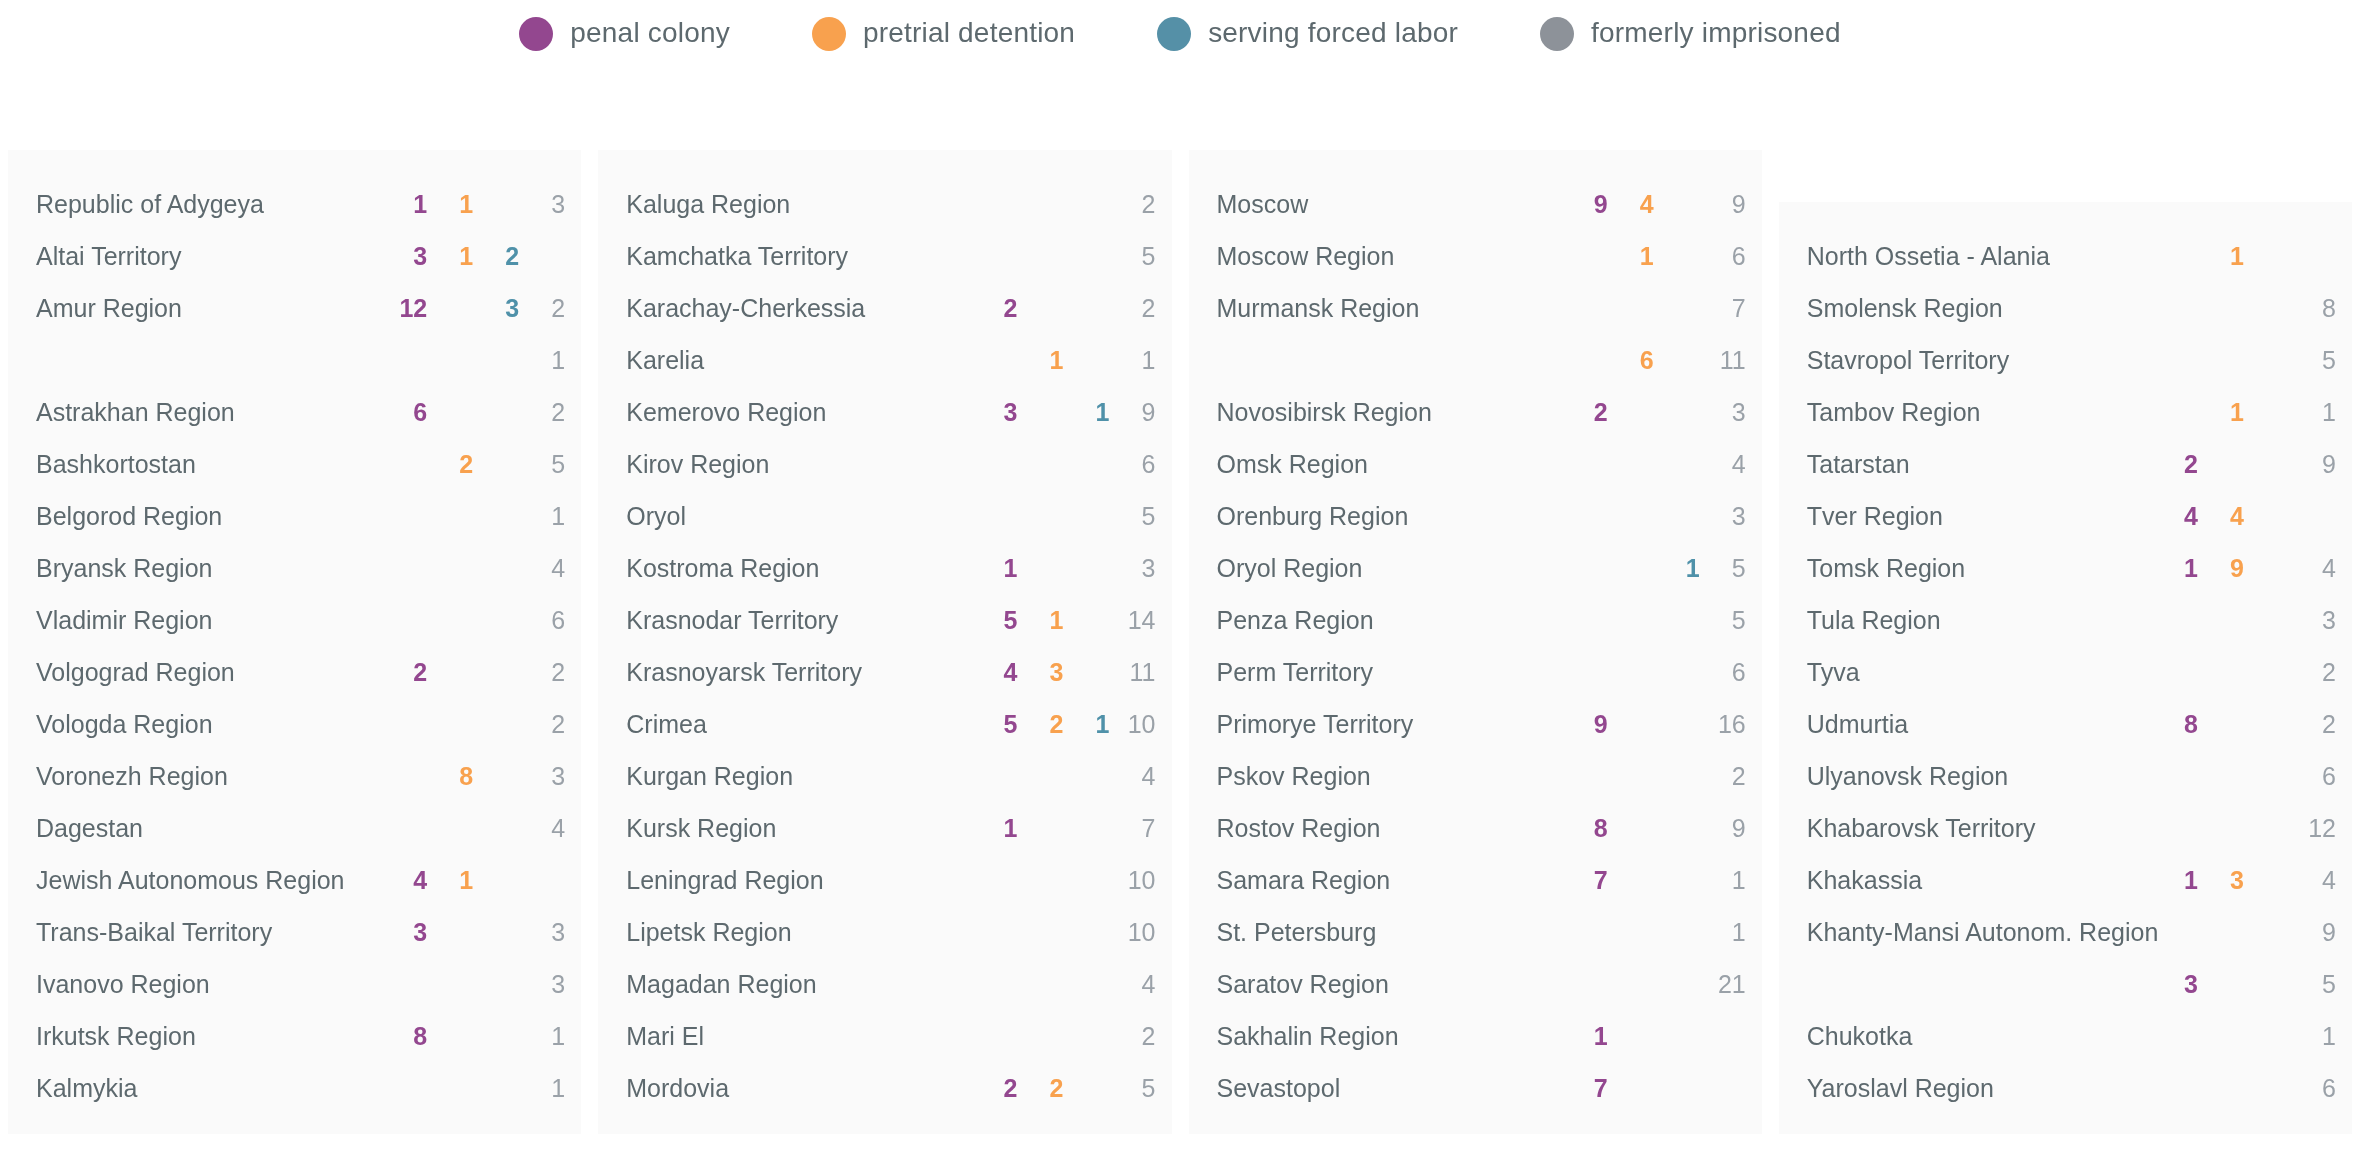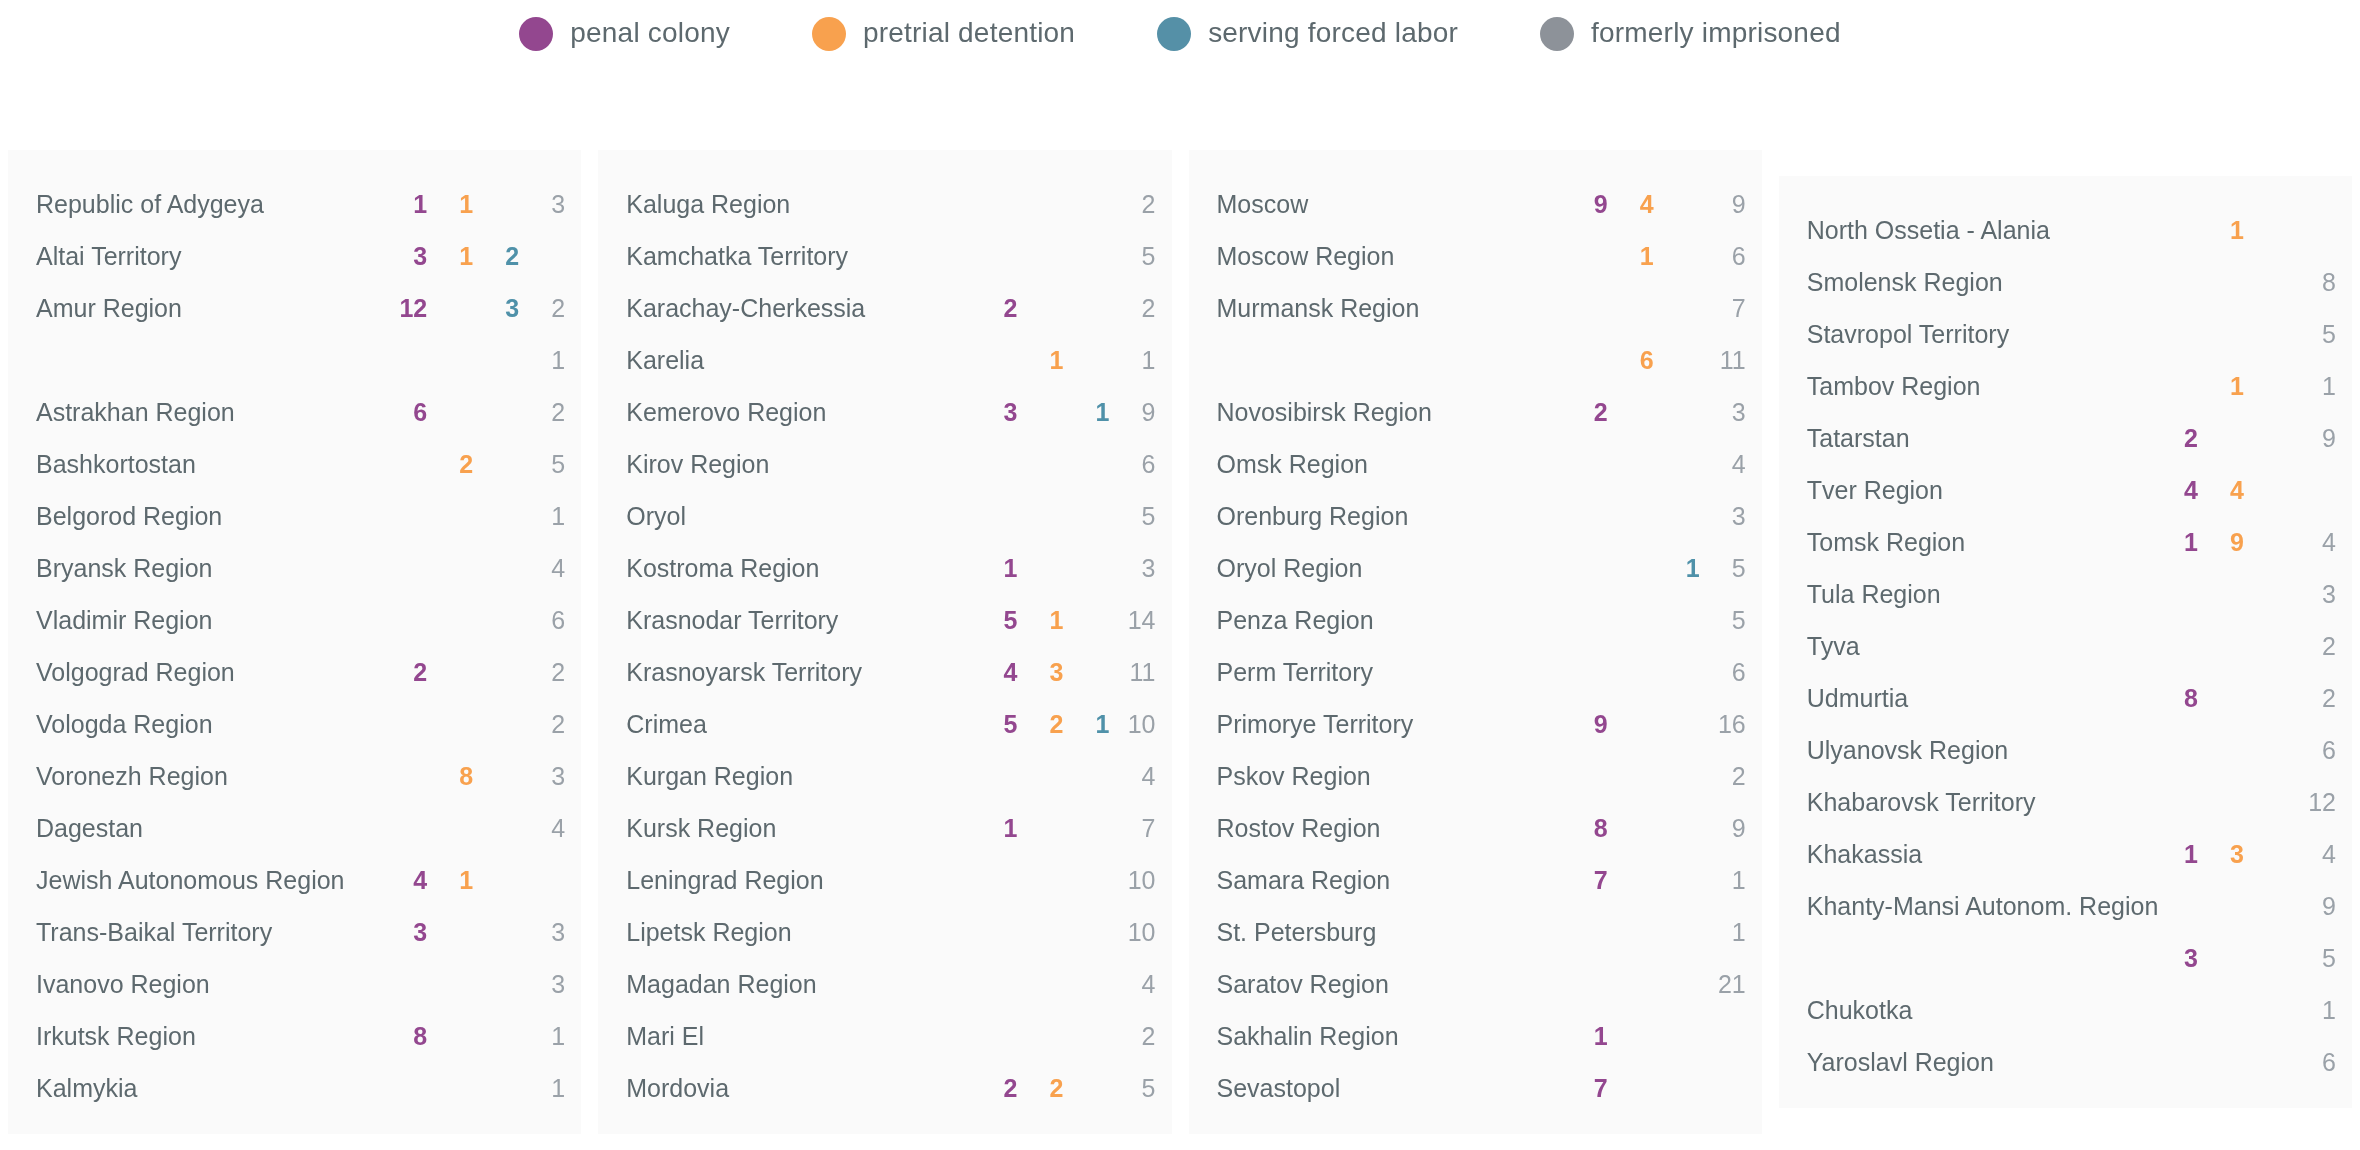--- a/index.html
+++ b/index.html
@@ -10,21 +10,21 @@
   }
   .legend{
     display:flex;justify-content:center;align-items:center;
     gap:82px;height:64px;margin-top:2px;
   }
   .legend-item{display:flex;align-items:flex-start;gap:17px;}
   .legend-dot{width:34px;height:34px;border-radius:50%;flex:0 0 auto;}
   .legend-label{font-size:28px;color:var(--c-text);letter-spacing:.2px;}
   .board{
     display:flex;gap:17px;padding:0 8px;margin-top:84px;
-    align-items:center;
+    align-items:flex-end;
   }
   .panel{
     flex:1 1 0;background:var(--c-panel);
     padding:28px 0 20px 0;
   }
   .row{position:relative;height:52px;line-height:52px;}
   .name{
     position:absolute;left:28px;top:0;white-space:nowrap;
     font-size:25px;color:var(--c-text);
   }

